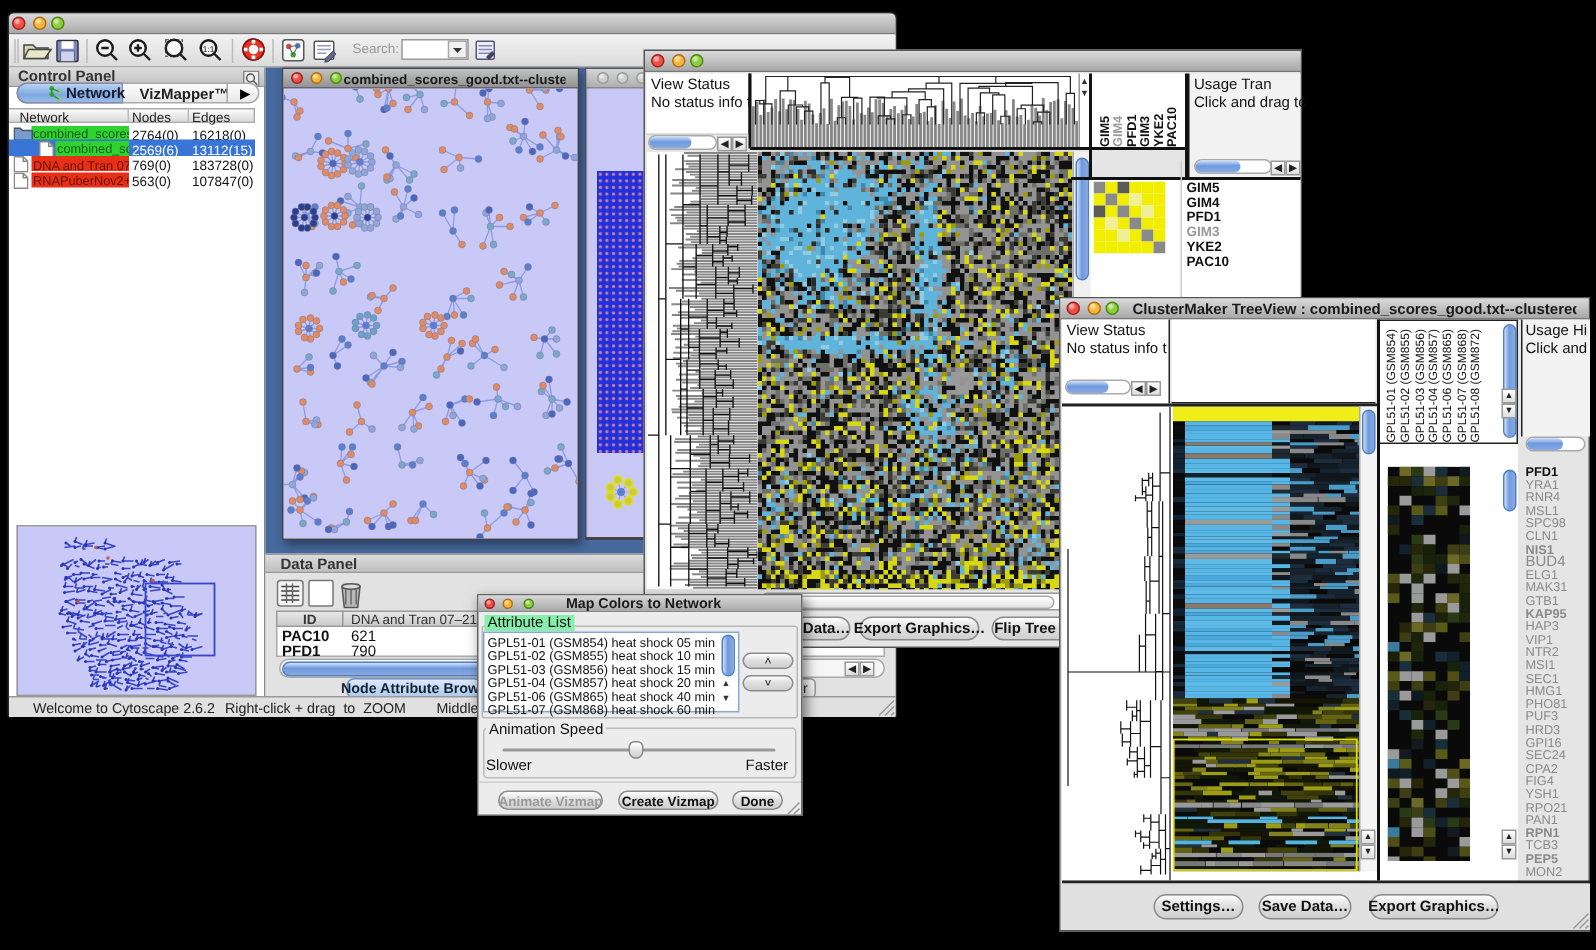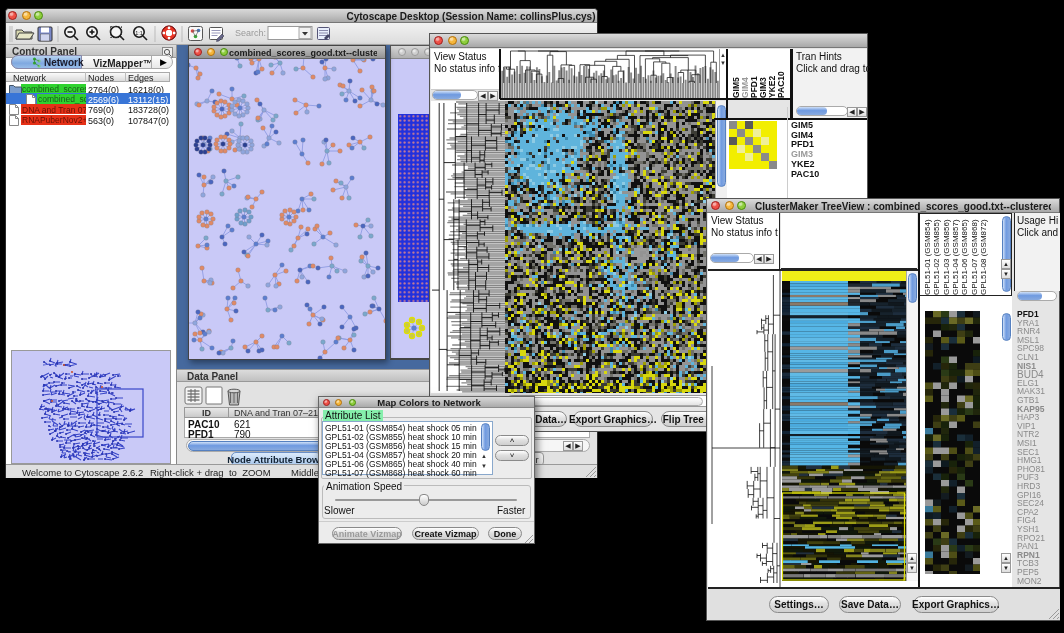--- a/index.html
+++ b/index.html
@@ -5,21 +5,20 @@
  font-family:"Liberation Sans",sans-serif;-webkit-font-smoothing:antialiased}
 .abs{position:absolute}
 .win-title{font-weight:700;font-size:11px;color:#1a1a1a;text-align:center;white-space:nowrap;overflow:hidden}
 </style></head><body>
 
 <div class="abs" style="left:5px;top:8px;width:593px;height:470px;background:#e4e4e4;border:1px solid #2a2a2a;border-radius:4px 4px 0 0">
 <div class="abs" style="left:0;top:0;width:591px;height:14px;background:linear-gradient(#d9d9d9,#bdbdbd 60%,#a8a8a8);border-bottom:1px solid #777;border-radius:4px 4px 0 0"></div>
 <span style="position:absolute;left:2px;top:2px;width:9px;height:9px;border-radius:50%;background:radial-gradient(circle at 35% 30%, #fff8 0 15%, transparent 40%),#ee5046;border:0.5px solid #a02020;box-sizing:border-box"></span>
     <span style="position:absolute;left:16px;top:2px;width:9px;height:9px;border-radius:50%;background:radial-gradient(circle at 35% 30%, #fff8 0 15%, transparent 40%),#f5b63a;border:0.5px solid #b07010;box-sizing:border-box"></span>
     <span style="position:absolute;left:28px;top:2px;width:9px;height:9px;border-radius:50%;background:radial-gradient(circle at 35% 30%, #fff8 0 15%, transparent 40%),#8ece3c;border:0.5px solid #4a8a10;box-sizing:border-box"></span>
-<div class="win-title abs" style="left:240px;top:1.5px;width:450px;font-size:10px">Cytoscape Desktop (Session Name: collinsPlus.cys)</div>
 <div class="abs" style="left:0;top:14px;width:591px;height:22px;background:linear-gradient(#f2f2f2,#dcdcdc);border-bottom:1px solid #aaa"></div>
 <svg class="abs" style="left:0;top:14px" width="591" height="22">
 <g stroke="#888" stroke-width="1">
         <path d="M4 3v16M6 3v16" stroke="#bbb"></path>
       </g>
 <g transform="translate(9,3)">
         <path d="M1 13V4h6l2 2h8v7z" fill="#d8d8b0" stroke="#444"></path>
         <path d="M1 13l3-6h15l-4 6z" fill="#e8e8c8" stroke="#444"></path>
       </g>
 <g transform="translate(31,3)">
@@ -872,21 +871,21 @@
 <div class="abs" style="left:290px;top:18px;font-size:6px;color:#333">▲</div>
 <div class="abs" style="left:290px;top:26px;font-size:6px;color:#333">▼</div>
 <div class="abs" style="left:299px;top:15px;width:62px;height:50px;background:#fff;border-bottom:1px solid #222"></div>
 <div class="abs" style="left:301px;top:15px;width:10px;height:49px;font-size:8.5px;font-weight:700;color:#111;writing-mode:vertical-rl;transform:rotate(180deg);text-align:left;line-height:10px">GIM5</div>
 <div class="abs" style="left:310px;top:15px;width:10px;height:49px;font-size:8.5px;font-weight:700;color:#999;writing-mode:vertical-rl;transform:rotate(180deg);text-align:left;line-height:10px">GIM4</div>
 <div class="abs" style="left:319px;top:15px;width:10px;height:49px;font-size:8.5px;font-weight:700;color:#111;writing-mode:vertical-rl;transform:rotate(180deg);text-align:left;line-height:10px">PFD1</div>
 <div class="abs" style="left:328px;top:15px;width:10px;height:49px;font-size:8.5px;font-weight:700;color:#111;writing-mode:vertical-rl;transform:rotate(180deg);text-align:left;line-height:10px">GIM3</div>
 <div class="abs" style="left:337px;top:15px;width:10px;height:49px;font-size:8.5px;font-weight:700;color:#111;writing-mode:vertical-rl;transform:rotate(180deg);text-align:left;line-height:10px">YKE2</div>
 <div class="abs" style="left:346px;top:15px;width:10px;height:49px;font-size:8.5px;font-weight:700;color:#111;writing-mode:vertical-rl;transform:rotate(180deg);text-align:left;line-height:10px">PAC10</div>
 <div class="abs" style="left:362px;top:15px;width:75px;height:70px;background:#f2f2f2;border-left:1.5px solid #111;border-bottom:1.5px solid #111"></div>
-<div class="abs" style="left:366px;top:17px;font-size:10px;color:#111;white-space:nowrap">Tran Hints</div>
+<div class="abs" style="left:366px;top:17px;font-size:10px;color:#111;white-space:nowrap">Usage Tran</div>
 <div class="abs" style="left:366px;top:29px;font-size:10px;color:#111;white-space:nowrap">Click and drag tc</div>
 <div class="abs" style="left:1px;top:67px;width:74px;height:292px;overflow:hidden">
       <svg width="74" height="292" style="position:absolute;left:0;top:0">
         <rect width="74" height="292" fill="#fff"></rect>
         <path stroke="#868686" stroke-width="1.3" fill="none" d="M25.0 1.0H74M27.3 2.8H74M35.3 4.6H74M25.2 6.4H74M26.2 8.2H74M27.9 10.0H74M19.1 11.8H74M26.3 13.6H74M28.9 15.4H74M32.4 17.2H74M17.1 19.0H74M21.7 20.8H74M17.0 22.6H74M32.8 24.4H74M30.3 26.2H74M15.9 28.0H74M36.6 29.8H74M36.2 31.6H74M29.4 33.4H74M28.5 35.2H74M18.5 37.0H74M15.3 38.8H74M26.6 40.6H74M16.3 42.4H74M19.2 44.2H74M20.3 46.0H74M15.7 47.8H74M25.2 49.6H74M24.7 51.4H74M33.5 53.2H74M26.4 55.0H74M29.1 56.8H74M26.0 58.6H74M29.6 60.4H74M25.1 62.2H74M21.1 64.0H74M36.9 65.8H74M36.9 67.6H74M33.5 69.4H74M30.6 71.2H74M21.9 73.0H74M20.1 74.8H74M21.4 76.6H74M16.5 78.4H74M31.9 80.2H74M23.8 82.0H74M33.6 83.8H74M23.5 85.6H74M36.1 87.4H74M33.6 89.2H74M15.0 91.0H74M19.6 92.8H74M35.0 94.6H74M25.3 96.4H74M36.6 98.2H74M23.7 100.0H74M16.6 101.8H74M28.8 103.6H74M32.1 105.4H74M20.9 107.2H74M16.9 109.0H74M22.3 110.8H74M36.2 112.6H74M31.7 114.4H74M17.6 116.2H74M20.4 118.0H74M17.2 119.8H74M16.3 121.6H74M32.5 123.4H74M18.9 125.2H74M27.3 127.0H74M24.8 128.8H74M19.2 130.6H74M31.1 132.4H74M17.9 134.2H74M29.2 136.0H74M17.6 137.8H74M24.3 139.6H74M19.7 141.4H74M20.9 143.2H74M36.4 145.0H74M32.7 146.8H74M21.7 148.6H74M34.5 150.4H74M19.6 152.2H74M23.7 154.0H74M33.8 155.8H74M29.1 157.6H74M17.2 159.4H74M36.8 161.2H74M19.7 163.0H74M20.7 164.8H74M32.0 166.6H74M22.2 168.4H74M21.5 170.2H74M16.6 172.0H74M17.0 173.8H74M27.8 175.6H74M20.3 177.4H74M28.2 179.2H74M23.2 181.0H74M25.0 182.8H74M36.1 184.6H74M25.6 186.4H74M27.6 188.2H74M34.1 190.0H74M19.0 191.8H74M18.4 193.6H74M35.0 195.4H74M33.0 197.2H74M20.5 199.0H74M19.2 200.8H74M31.3 202.6H74M35.7 204.4H74M19.3 206.2H74M35.9 208.0H74M34.4 209.8H74M28.3 211.6H74M24.3 213.4H74M17.3 215.2H74M15.9 217.0H74M36.2 218.8H74M20.2 220.6H74M30.5 222.4H74M20.7 224.2H74M33.1 226.0H74M28.1 227.8H74M21.5 229.6H74M18.9 231.4H74M30.8 233.2H74M16.5 235.0H74M20.0 236.8H74M27.3 238.6H74M33.8 240.4H74M28.5 242.2H74M21.2 244.0H74M35.2 245.8H74M19.5 247.6H74M15.4 249.4H74M20.9 251.2H74M24.8 253.0H74M16.3 254.8H74M18.9 256.6H74M23.1 258.4H74M27.6 260.2H74M17.9 262.0H74M23.0 263.8H74M34.6 265.6H74M36.6 267.4H74M29.5 269.2H74M30.2 271.0H74M27.9 272.8H74M18.1 274.6H74M15.8 276.4H74M15.4 278.2H74M35.0 280.0H74M30.4 281.8H74M36.2 283.6H74M15.5 285.4H74M29.0 287.2H74M25.6 289.0H74M31.1 290.8H74"></path>
         <path stroke="#111" stroke-width="0.9" fill="none" d="M1.0 189.1H8.2M8.2 2.0V290.0M8.2 98.2H12.9M12.9 2.0V189.1M12.9 61.6H24.3M24.3 2.0V98.2M24.3 35.5H35.7M35.7 2.0V61.6M35.7 22.9H47.6M47.6 2.0V35.5M47.6 13.6H55.1M55.1 2.0V22.9M55.1 9.1H68.1M68.1 2.0V13.6M55.1 19.1H63.3M63.3 13.6V22.9M47.6 29.4H60.3M60.3 22.9V35.5M60.3 25.9H70.5M70.5 22.9V29.4M60.3 32.6H70.1M70.1 29.4V35.5M35.7 49.6H40.5M40.5 35.5V61.6M40.5 44.2H54.4M54.4 35.5V49.6M54.4 39.5H65.7M65.7 35.5V44.2M54.4 47.0H65.8M65.8 44.2V49.6M40.5 56.8H48.9M48.9 49.6V61.6M48.9 53.8H53.7M53.7 49.6V56.8M48.9 59.4H53.2M53.2 56.8V61.6M24.3 76.9H33.1M33.1 61.6V98.2M33.1 69.3H44.1M44.1 61.6V76.9M44.1 66.4H54.2M54.2 61.6V69.3M54.2 63.3H60.8M60.8 61.6V66.4M44.1 73.5H51.1M51.1 69.3V76.9M51.1 71.0H57.1M57.1 69.3V73.5M33.1 88.6H46.2M46.2 76.9V98.2M46.2 84.1H54.6M54.6 76.9V88.6M54.6 80.9H61.9M61.9 76.9V84.1M54.6 86.3H60.6M60.6 84.1V88.6M46.2 94.6H58.2M58.2 88.6V98.2M58.2 91.4H71.0M71.0 88.6V94.6M12.9 138.6H22.8M22.8 98.2V189.1M22.8 118.4H28.1M28.1 98.2V138.6M28.1 110.4H40.5M40.5 98.2V118.4M40.5 105.9H51.6M51.6 98.2V110.4M51.6 101.3H58.4M58.4 98.2V105.9M51.6 107.8H60.1M60.1 105.9V110.4M40.5 114.2H46.6M46.6 110.4V118.4M46.6 116.3H56.9M56.9 114.2V118.4M28.1 130.6H35.3M35.3 118.4V138.6M35.3 124.3H49.1M49.1 118.4V130.6M49.1 120.5H53.9M53.9 118.4V124.3M49.1 126.6H61.8M61.8 124.3V130.6M35.3 134.8H46.4M46.4 130.6V138.6M46.4 133.0H53.5M53.5 130.6V134.8M22.8 158.4H27.0M27.0 138.6V189.1M27.0 145.7H35.5M35.5 138.6V158.4M35.5 141.6H47.8M47.8 138.6V145.7M47.8 143.1H53.2M53.2 141.6V145.7M35.5 151.8H45.8M45.8 145.7V158.4M45.8 149.1H56.1M56.1 145.7V151.8M45.8 156.0H57.9M57.9 151.8V158.4M27.0 171.0H37.8M37.8 158.4V189.1M37.8 163.5H46.6M46.6 158.4V171.0M46.6 160.9H50.7M50.7 158.4V163.5M46.6 166.5H57.7M57.7 163.5V171.0M37.8 179.2H44.5M44.5 171.0V189.1M44.5 175.2H55.5M55.5 171.0V179.2M44.5 184.9H54.7M54.7 179.2V189.1M8.2 248.4H16.1M16.1 189.1V290.0M16.1 211.4H29.2M29.2 189.1V248.4M29.2 201.8H42.5M42.5 189.1V211.4M42.5 195.3H47.8M47.8 189.1V201.8M47.8 193.0H58.1M58.1 189.1V195.3M47.8 198.7H55.6M55.6 195.3V201.8M42.5 207.5H55.3M55.3 201.8V211.4M55.3 204.6H68.7M68.7 201.8V207.5M29.2 226.6H39.7M39.7 211.4V248.4M39.7 220.5H50.9M50.9 211.4V226.6M50.9 216.6H61.3M61.3 211.4V220.5M61.3 214.6H67.5M67.5 211.4V216.6M50.9 224.5H64.7M64.7 220.5V226.6M39.7 239.4H49.1M49.1 226.6V248.4M49.1 234.6H56.3M56.3 226.6V239.4M56.3 230.3H68.8M68.8 226.6V234.6M56.3 236.9H61.1M61.1 234.6V239.4M49.1 244.6H58.6M58.6 239.4V248.4M58.6 241.3H67.4M67.4 239.4V244.6M16.1 263.8H28.2M28.2 248.4V290.0M28.2 254.6H40.2M40.2 248.4V263.8M40.2 252.0H47.6M47.6 248.4V254.6M40.2 258.2H45.6M45.6 254.6V263.8M45.6 261.4H54.8M54.8 258.2V263.8M28.2 278.4H40.6M40.6 263.8V290.0M40.6 271.0H54.1M54.1 263.8V278.4M54.1 266.5H67.6M67.6 263.8V271.0M67.6 268.8H73.8M73.8 266.5V271.0M54.1 275.2H61.0M61.0 271.0V278.4M61.0 273.1H71.4M71.4 271.0V275.2M40.6 284.4H53.1M53.1 278.4V290.0M53.1 281.2H60.2M60.2 278.4V284.4M53.1 287.9H65.5M65.5 284.4V290.0"></path>
       </svg>
     </div>
 <div class="abs" style="left:75px;top:67px;width:210px;height:292px;overflow:hidden">
       <svg width="210" height="292" style="position:absolute;left:0;top:0">
@@ -2060,21 +2059,21 @@
 <div class="abs" style="left:310px;top:282.0px;font-size:8.5px;color:#8a8a8a;font-weight:400">HRD3</div>
 <div class="abs" style="left:310px;top:290.6px;font-size:8.5px;color:#8a8a8a;font-weight:400">GPI16</div>
 <div class="abs" style="left:310px;top:299.2px;font-size:8.5px;color:#8a8a8a;font-weight:400">SEC24</div>
 <div class="abs" style="left:310px;top:307.8px;font-size:8.5px;color:#8a8a8a;font-weight:400">CPA2</div>
 <div class="abs" style="left:310px;top:316.4px;font-size:8.5px;color:#8a8a8a;font-weight:400">FIG4</div>
 <div class="abs" style="left:310px;top:325.0px;font-size:8.5px;color:#8a8a8a;font-weight:400">YSH1</div>
 <div class="abs" style="left:310px;top:333.6px;font-size:8.5px;color:#8a8a8a;font-weight:400">RPO21</div>
 <div class="abs" style="left:310px;top:342.2px;font-size:8.5px;color:#8a8a8a;font-weight:400">PAN1</div>
 <div class="abs" style="left:310px;top:350.8px;font-size:8.5px;color:#8a8a8a;font-weight:700">RPN1</div>
 <div class="abs" style="left:310px;top:359.4px;font-size:8.5px;color:#8a8a8a;font-weight:400">TCB3</div>
-<div class="abs" style="left:310px;top:368.0px;font-size:8.5px;color:#8a8a8a;font-weight:400">PEP5</div>
+<div class="abs" style="left:310px;top:368.0px;font-size:8.5px;color:#8a8a8a;font-weight:700">PEP5</div>
 <div class="abs" style="left:310px;top:376.6px;font-size:8.5px;color:#8a8a8a;font-weight:400">MON2</div>
 <div class="abs" style="left:1px;top:388px;width:352px;height:2px;background:#222"></div>
 <div class="abs" style="left:1px;top:390px;width:352px;height:31px;background:#e0e0e0"></div>
 <span style="position:absolute;left:62px;top:397px;width:60px;height:17px;background:linear-gradient(#fff,#e0e0e0 45%,#cfcfcf);border:1px solid #8a8a8a;border-radius:10px;color:#111;font-weight:700;font-size:10px;display:flex;align-items:center;justify-content:center;box-sizing:border-box;white-space:nowrap">Settings…</span>
 <span style="position:absolute;left:132px;top:397px;width:62px;height:17px;background:linear-gradient(#fff,#e0e0e0 45%,#cfcfcf);border:1px solid #8a8a8a;border-radius:10px;color:#111;font-weight:700;font-size:10px;display:flex;align-items:center;justify-content:center;box-sizing:border-box;white-space:nowrap">Save Data…</span>
 <span style="position:absolute;left:206px;top:397px;width:86px;height:17px;background:linear-gradient(#fff,#e0e0e0 45%,#cfcfcf);border:1px solid #8a8a8a;border-radius:10px;color:#111;font-weight:700;font-size:10px;display:flex;align-items:center;justify-content:center;box-sizing:border-box;white-space:nowrap">Export Graphics…</span>
 <svg class="abs" style="left:340px;top:408px" width="13" height="13">
       <path d="M12 2L2 12M12 6L6 12M12 10l-2 2" stroke="#999" stroke-width="1"></path>
     </svg>
 </div>

